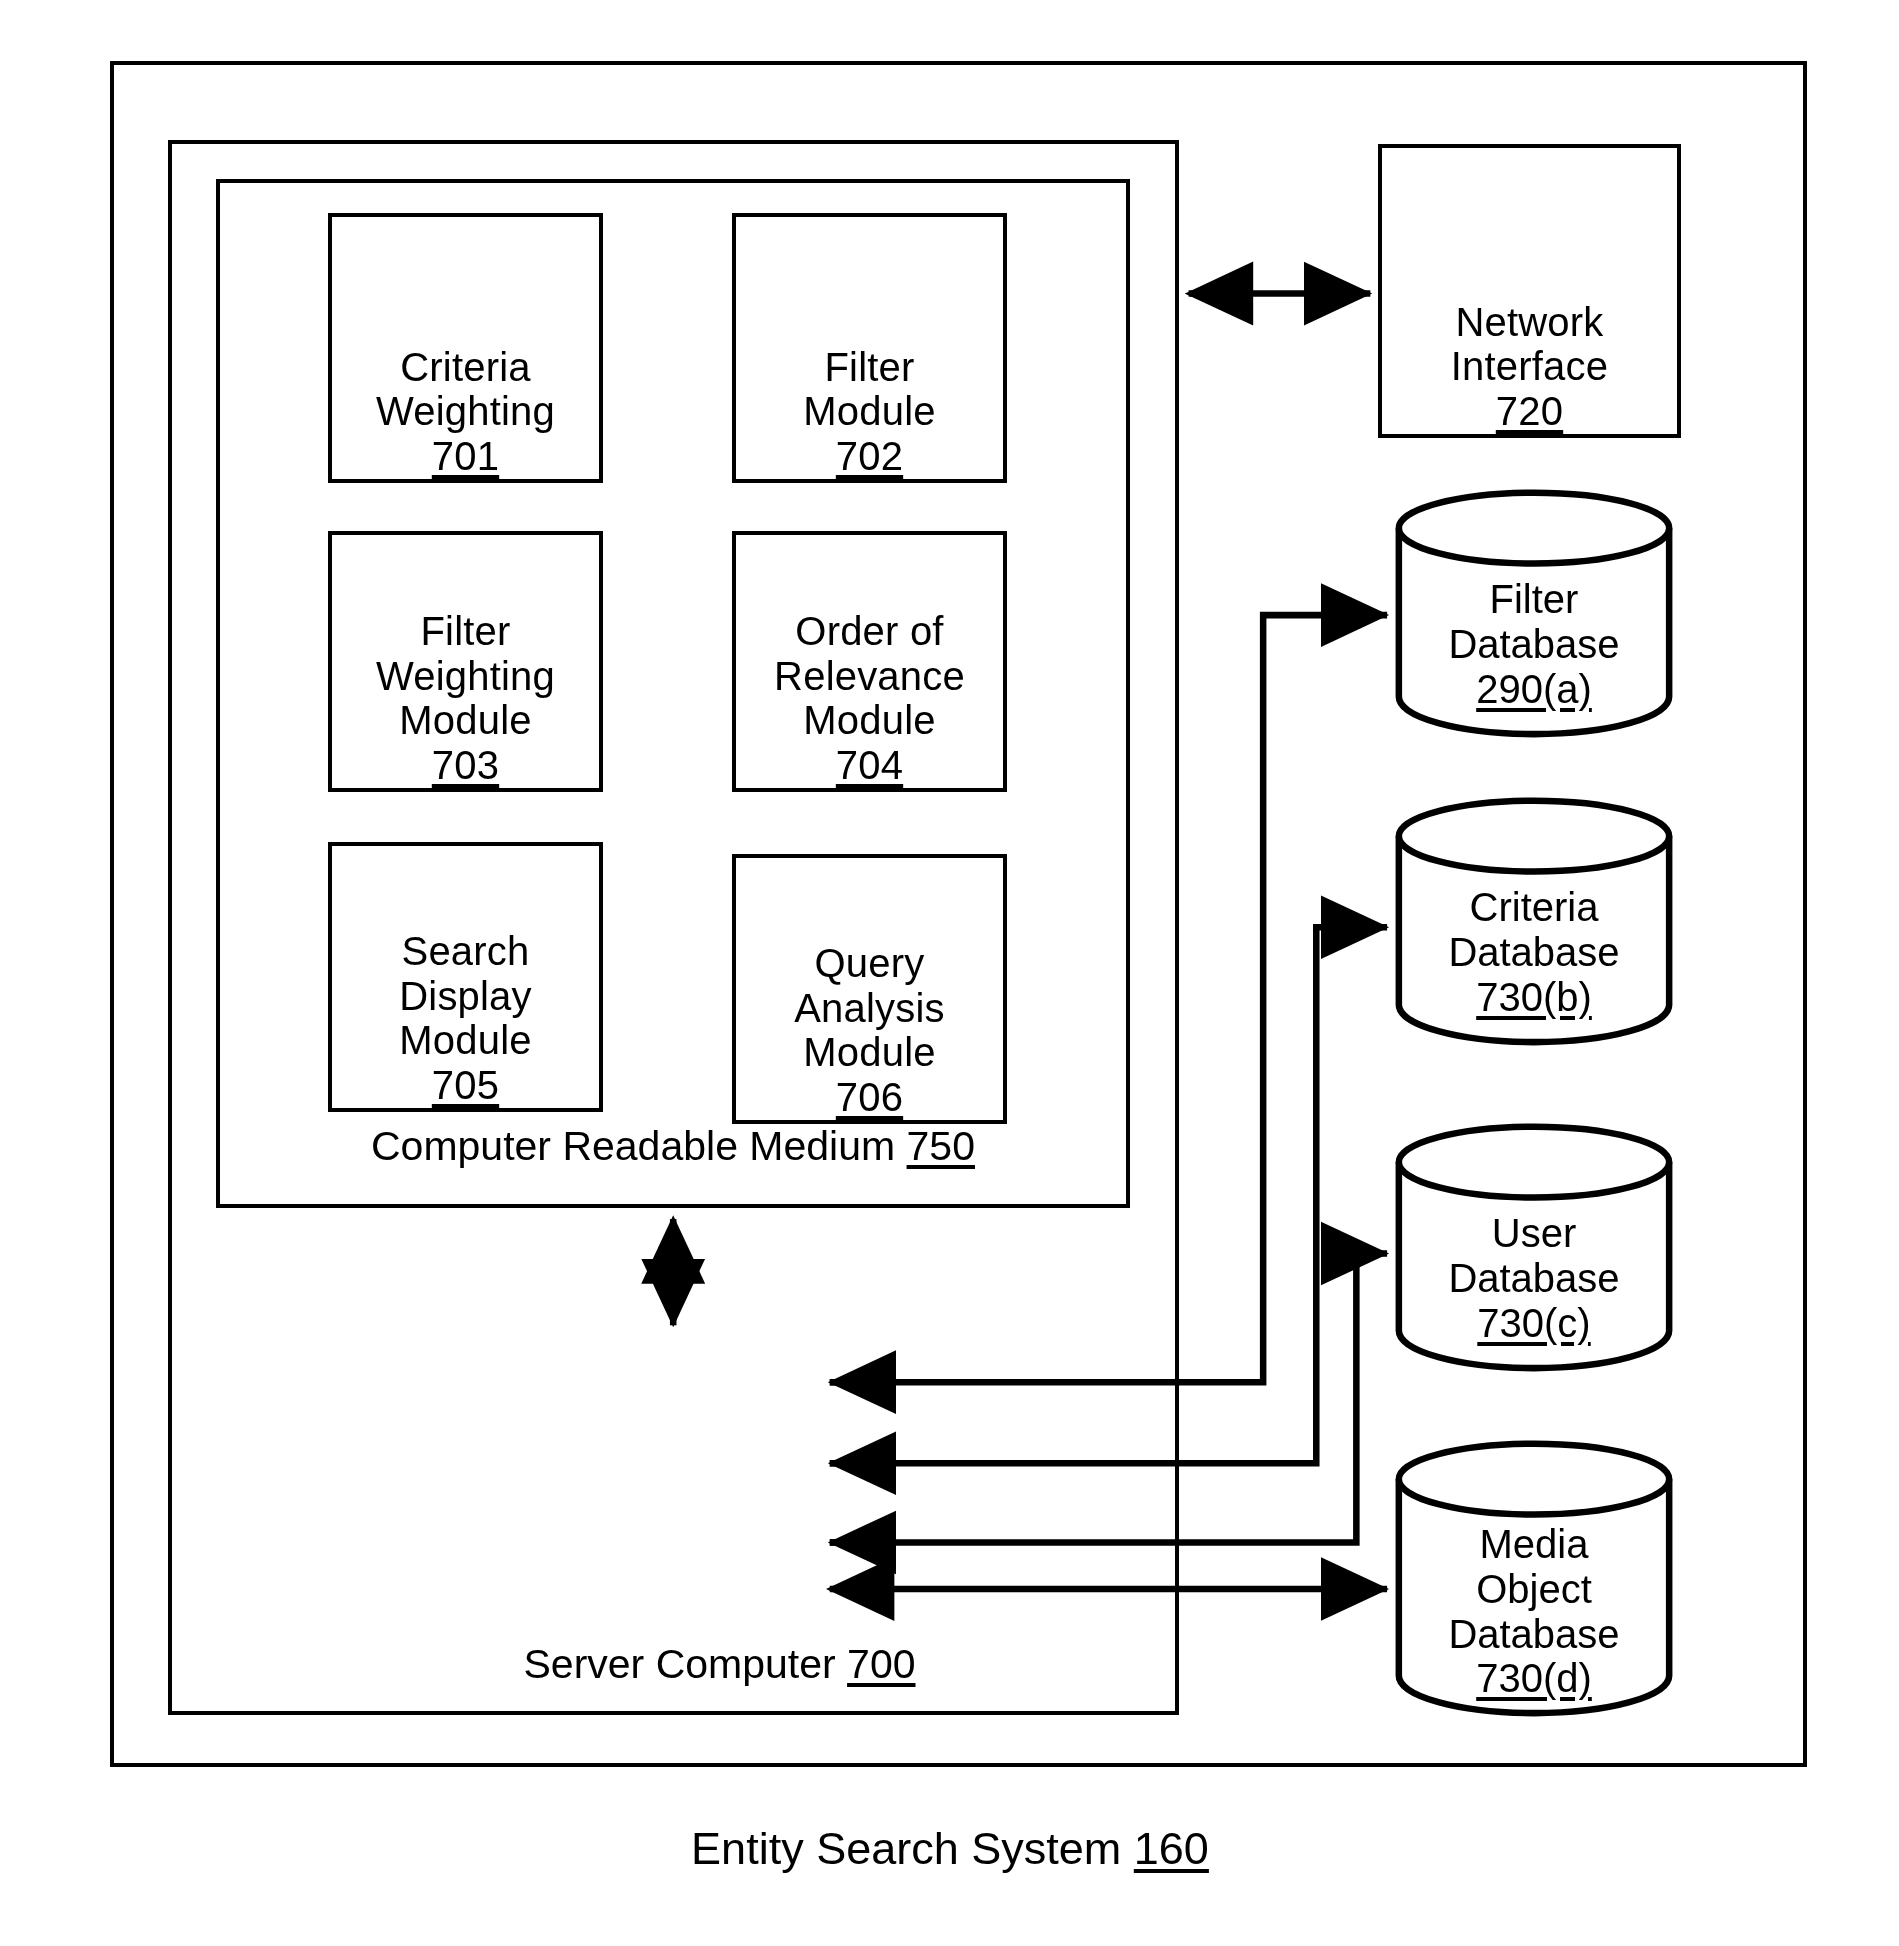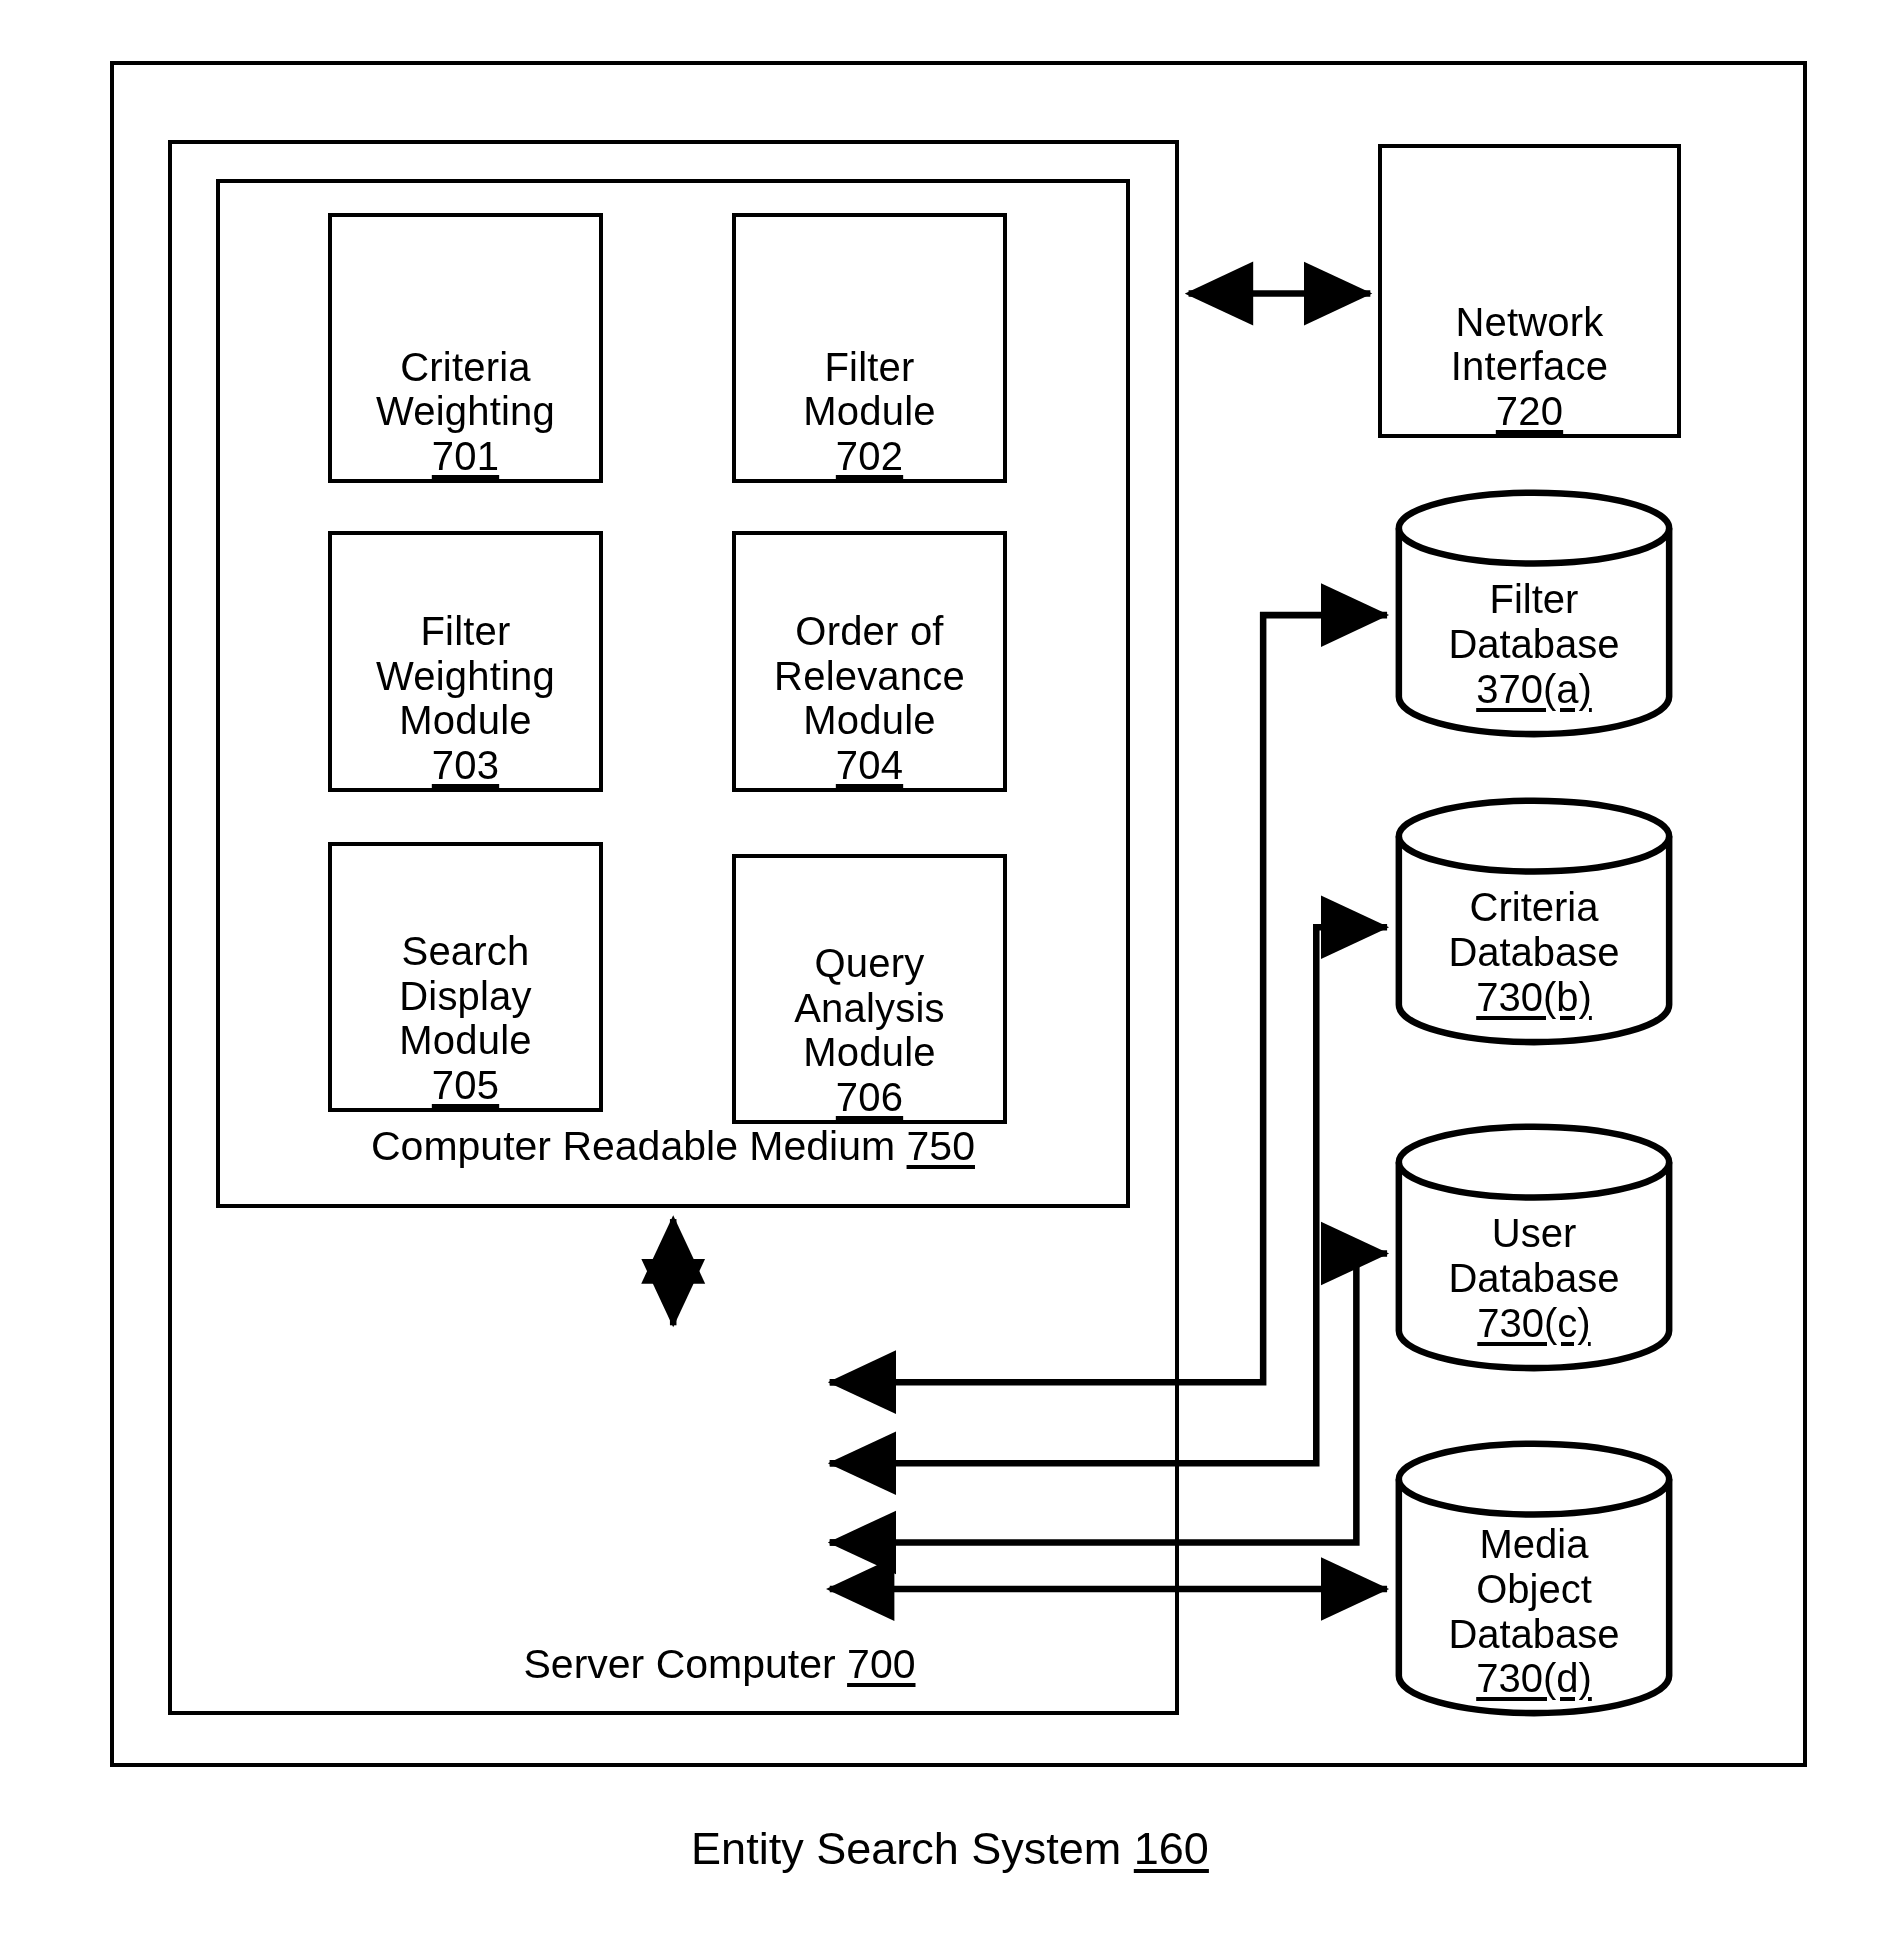--- a/index.html
+++ b/index.html
@@ -186,21 +186,21 @@
   </div>
 
   <div class="cyl" style="left:1394px; top:489px; width:280px; height:247px;">
     <svg width="280" height="247" viewBox="0 0 300 265" aria-hidden="true">
       <path d="M5,42 L5,223 A145,40 0 0 0 295,223 L295,42" fill="#fff" stroke="#000" stroke-width="7"></path>
       <ellipse cx="150" cy="42" rx="145" ry="38" fill="#fff" stroke="#000" stroke-width="7"></ellipse>
     </svg>
     <div class="cyl-label" style="top:88px;">
       <div>Filter</div>
       <div>Database</div>
-      <div class="num">370(a)</div>
+      <div class="num">290(a)</div>
     </div>
   </div>
 
   <div class="cyl" style="left:1394px; top:797px; width:280px; height:247px;">
     <svg width="280" height="247" viewBox="0 0 300 265" aria-hidden="true">
       <path d="M5,42 L5,223 A145,40 0 0 0 295,223 L295,42" fill="#fff" stroke="#000" stroke-width="7"></path>
       <ellipse cx="150" cy="42" rx="145" ry="38" fill="#fff" stroke="#000" stroke-width="7"></ellipse>
     </svg>
     <div class="cyl-label" style="top:88px;">
       <div>Criteria</div>

